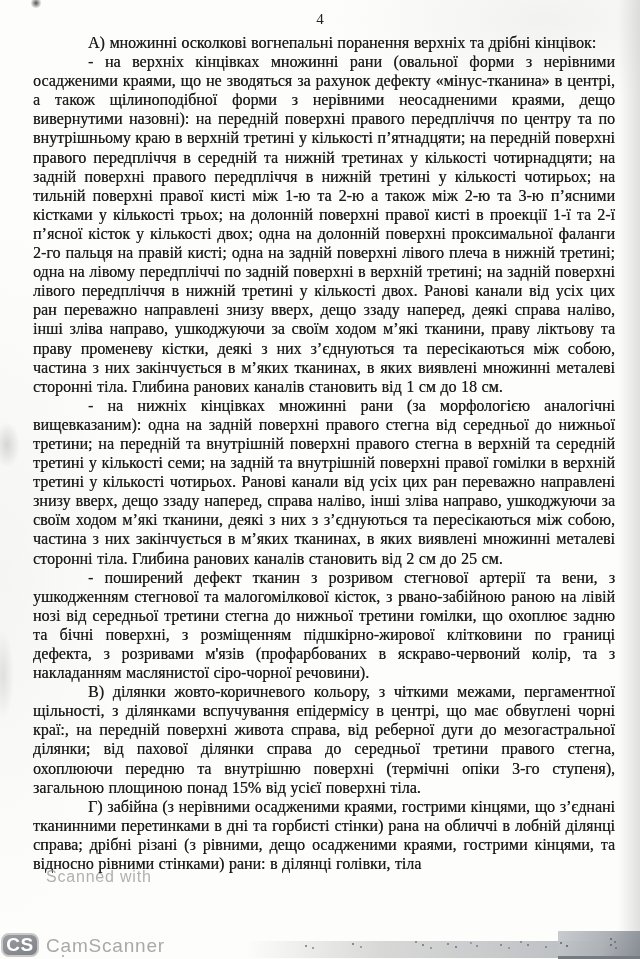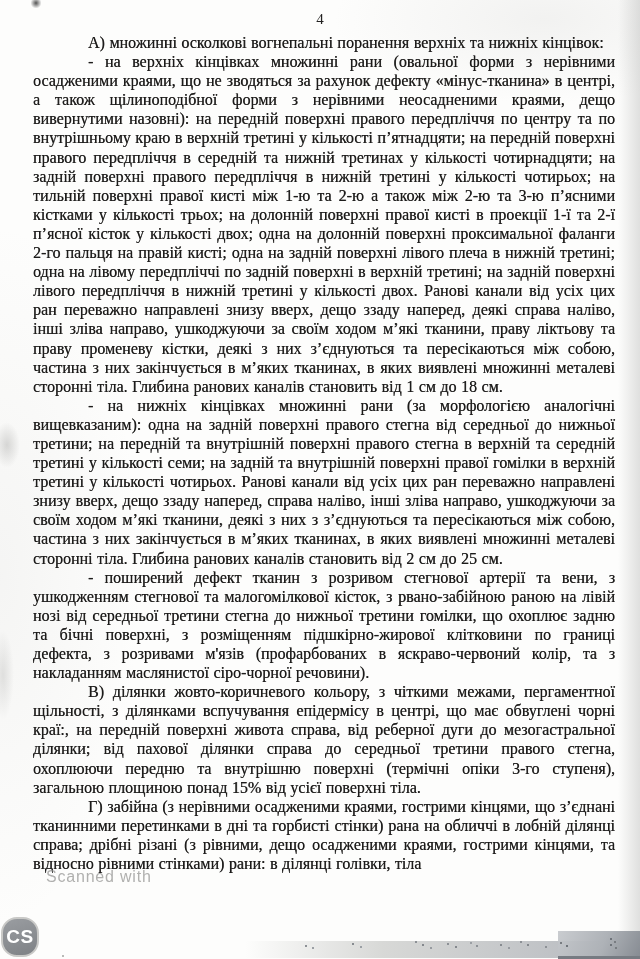--- a/index.html
+++ b/index.html
@@ -96,24 +96,24 @@
       508px 947px 0 0 #979ba0, 520px 941px 0 0 #8d9196,
       527px 944px 0 0 #84888d, 545px 946px 0 0 #8d9196,
       560px 942px 0 0 #787c81, 566px 945px 0 0 #6f747a,
       610px 938px 0 0 #6f747a, 614px 941px 0 0 #787c81,
       610px 944px 0 0 #6f747a, 615px 947px 0 0 #787c81,
       62px 955px 0 0 #b9b9b7, 18px 951px 0 0 #c2c2c0;
   }
   
   .wm-logo {
     position: absolute; left: 1px; bottom: 2px;
-    width: 38px; height: 40px;
+    width: 38px; height: 24px;
     background: linear-gradient(160deg, #9a9da1 0%, #7e8185 100%);
     border: 2px solid #c9c9c7;
-    border-radius: 16px;
+    border-radius: 8px;
     box-sizing: border-box;
     display: flex; align-items: center; justify-content: center;
     font-family: "Liberation Sans", sans-serif;
     font-weight: bold; font-size: 19px; color: #ffffff;
     letter-spacing: 0.5px;
   }
   .wm-text-1 {
     position: absolute; left: 46px; top: 868px;
     font-family: "Liberation Sans", sans-serif;
     font-size: 16px; color: rgba(150,150,148,0.75);
@@ -127,32 +127,33 @@
   }
 </style>
 </head>
 <body>
 
 <div class="page">
 
   <div class="page-number">4</div>
 
   <div class="doc-text">
-    <p>А) множинні осколкові вогнепальні поранення верхніх та нижніх кінцівок:</p>
+    <p>А) множинні осколкові вогнепальні поранення верхніх та дрібні кінцівок:</p>
     <p>- на верхніх кінцівках множинні рани (овальної форми з нерівними осадженими краями, що не зводяться за рахунок дефекту «мінус-тканина» в центрі, а також щілиноподібної форми з нерівними неосадненими краями, дещо вивернутими назовні): на передній поверхні правого передпліччя по центру та по внутрішньому краю в верхній третині у кількості п’ятнадцяти; на передній поверхні правого передпліччя в середній та нижній третинах у кількості чотирнадцяти; на задній поверхні правого передпліччя в нижній третині у кількості чотирьох; на тильній поверхні правої кисті між 1-ю та 2-ю а також між 2-ю та 3-ю п’ясними кістками у кількості трьох; на долонній поверхні правої кисті в проекції 1-ї та 2-ї п’ясної кісток у кількості двох; одна на долонній поверхні проксимальної фаланги 2-го пальця на правій кисті; одна на задній поверхні лівого плеча в нижній третині; одна на лівому передпліччі по задній поверхні в верхній третині; на задній поверхні лівого передпліччя в нижній третині у кількості двох. Ранові канали від усіх цих ран переважно направлені знизу вверх, дещо ззаду наперед, деякі справа наліво, інші зліва направо, ушкоджуючи за своїм ходом м’які тканини, праву ліктьову та праву променеву кістки, деякі з них з’єднуються та пересікаються між собою, частина з них закінчується в м’яких тканинах, в яких виявлені множинні металеві сторонні тіла. Глибина ранових каналів становить від 1 см до 18 см.</p>
     <p>- на нижніх кінцівках множинні рани (за морфологією аналогічні вищевказаним): одна на задній поверхні правого стегна від середньої до нижньої третини; на передній та внутрішній поверхні правого стегна в верхній та середній третині у кількості семи; на задній та внутрішній поверхні правої гомілки в верхній третині у кількості чотирьох. Ранові канали від усіх цих ран переважно направлені знизу вверх, дещо ззаду наперед, справа наліво, інші зліва направо, ушкоджуючи за своїм ходом м’які тканини, деякі з них з з’єднуються та пересікаються між собою, частина з них закінчується в м’яких тканинах, в яких виявлені множинні металеві сторонні тіла. Глибина ранових каналів становить від 2 см до 25 см.</p>
     <p>- поширений дефект тканин з розривом стегнової артерії та вени, з ушкодженням стегнової та малогомілкової кісток, з рвано-забійною раною на лівій нозі від середньої третини стегна до нижньої третини гомілки, що охоплює задню та бічні поверхні, з розміщенням підшкірно-жирової клітковини по границі дефекта, з розривами м'язів (профарбованих в яскраво-червоний колір, та з накладанням маслянистої сіро-чорної речовини).</p>
     <p>В) ділянки жовто-коричневого кольору, з чіткими межами, пергаментної щільності, з ділянками вспучування епідермісу в центрі, що має обвуглені чорні краї:, на передній поверхні живота справа, від реберної дуги до мезогастральної ділянки; від пахової ділянки справа до середньої третини правого стегна, охоплюючи передню та внутрішню поверхні (термічні опіки 3-го ступеня), загальною площиною понад 15% від усієї поверхні тіла.</p>
     <p>Г) забійна (з нерівними осадженими краями, гострими кінцями, що з’єднані тканинними перетинками в дні та горбисті стінки) рана на обличчі в лобній ділянці справа; дрібні різані (з рівними, дещо осадженими краями, гострими кінцями, та відносно рівними стінками) рани: в ділянці голівки, тіла</p>
   </div>
 
   <div class="smudge-top"></div>
   <div class="smudge-left-1"></div>
   <div class="smudge-left-2"></div>
   <div class="edge-right"></div>
   <div class="band-bottom"></div>
   <div class="corner-br"></div>
   <div class="noise-dots"></div>
 
   <div class="wm-logo">CS</div>
   <div class="wm-text-1">Scanned with</div>
+  <div class="wm-text-2">CamScanner</div>
 
 </div>
 
 </body></html>

